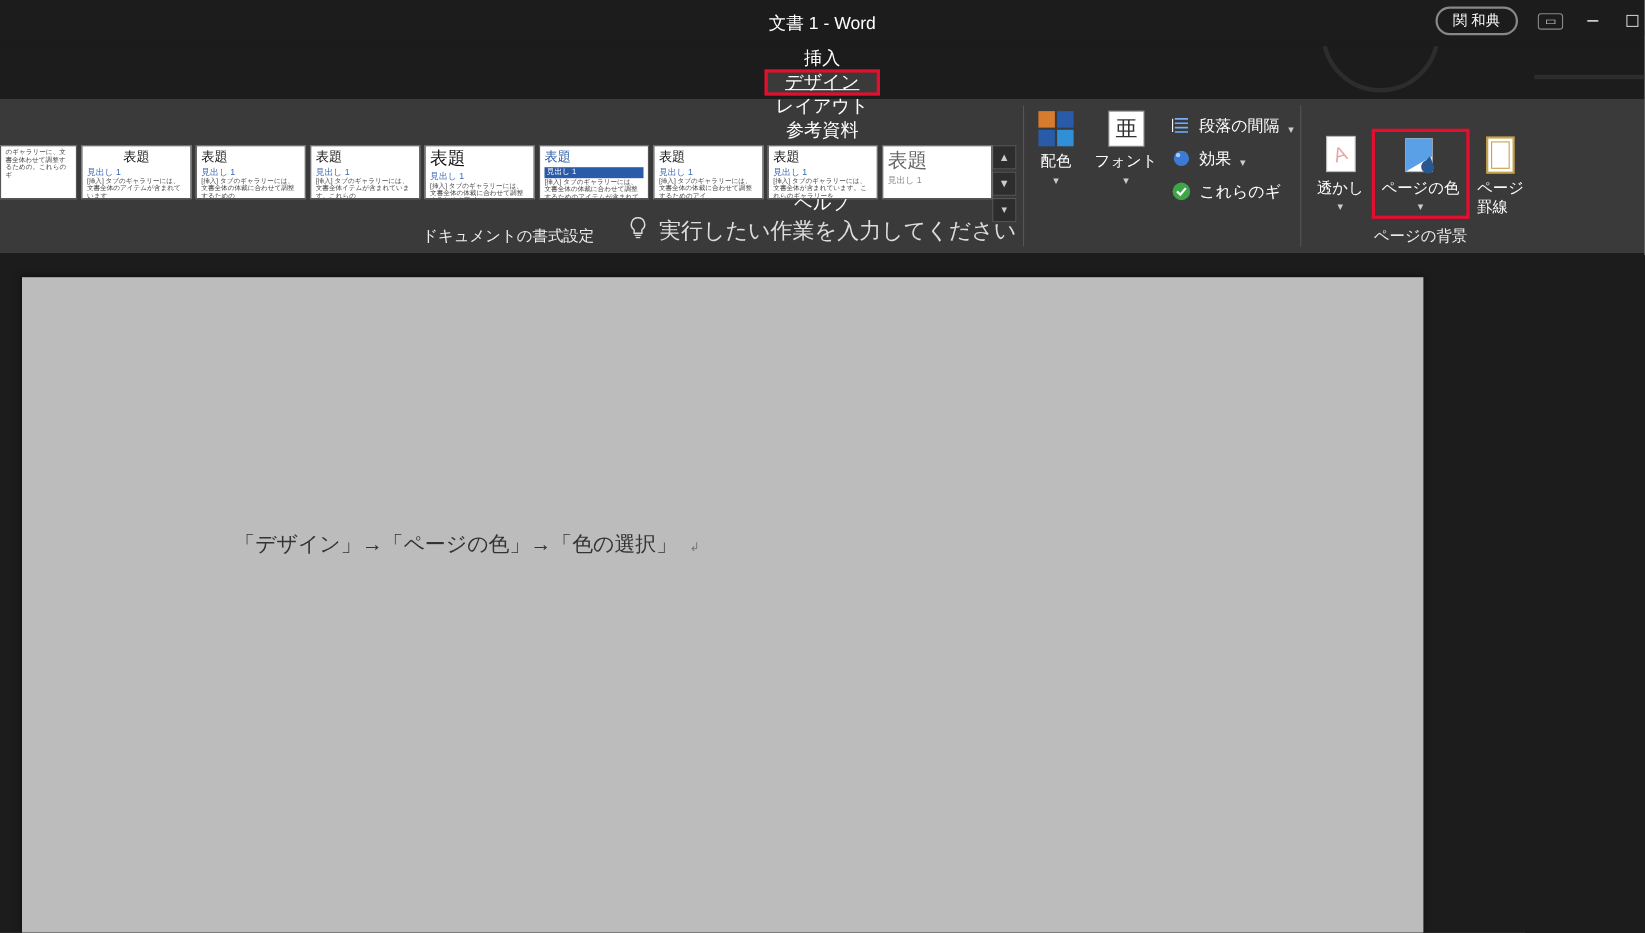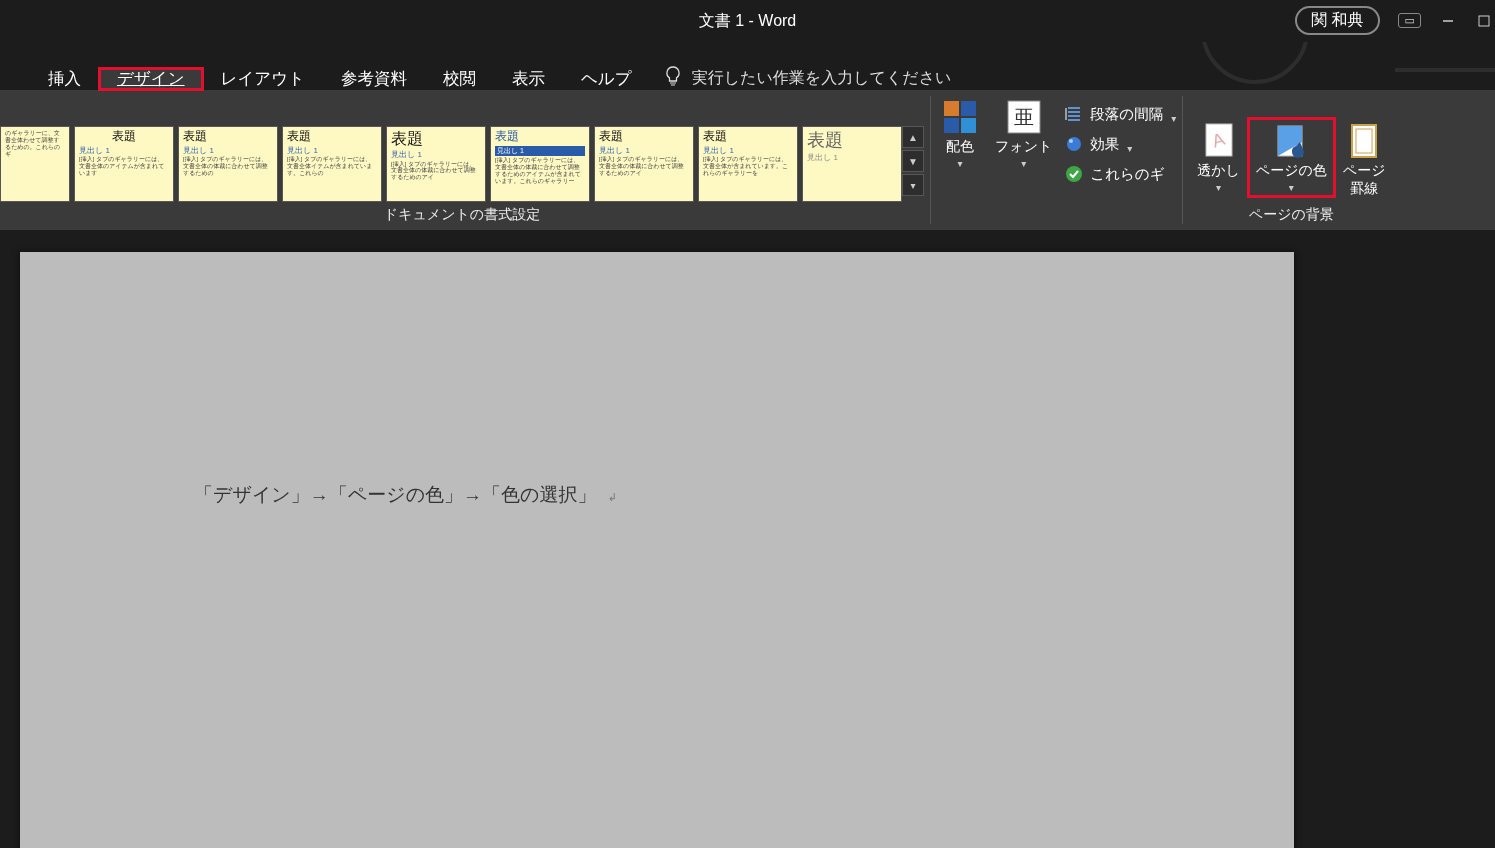--- a/index.html
+++ b/index.html
@@ -13,56 +13,56 @@
     --highlight:#e20f2f;
     --accent:#1f6fd1;
   }
   *{box-sizing:border-box;font-family:"Yu Gothic UI","Segoe UI",sans-serif;}
   body{margin:0;width:1495px;height:848px;background:var(--bg);color:var(--text);overflow:hidden;position:relative;}
   svg.deco{position:absolute;top:-60px;right:-40px;pointer-events:none;opacity:.5}
   
   .titlebar{height:42px;display:flex;align-items:center;justify-content:center;position:relative;background:var(--bg);}
   .titlebar .title{font-size:16px;}
   .titlebar .right{position:absolute;right:2px;top:6px;display:flex;align-items:center;gap:18px;}
-  .userpill{border:2px solid #888;border-radius:18px;padding:2px 14px;font-size:16px;display:flex;align-items:center;gap:6px;}
+  .userpill{border:2px solid #888;border-radius:18px;padding:2px 14px;font-size:13px;display:flex;align-items:center;gap:6px;}
   .winbtn{width:18px;height:18px;display:flex;align-items:center;justify-content:center;font-size:14px;color:#ccc;}
   .ribbonopts{border:1px solid #888;border-radius:3px;padding:0 6px;font-size:11px;color:#ccc;letter-spacing:-1px}
   
-  .tabs{height:48px;display:flex;align-items:flex-end;background:var(--bg);}
+  .tabs{height:48px;display:flex;align-items:center;background:var(--bg);flex-direction:column;}
   .tab{padding:0 18px;display:flex;align-items:center;font-size:16.5px;color:var(--text);cursor:pointer;}
   .tab.active{background:var(--ribbon-bg);text-decoration:underline;}
-  .searchzone{display:flex;align-items:center;gap:10px;padding:0 14px;font-size:16px;color:#ddd;}
+  .searchzone{display:flex;align-items:center;gap:10px;padding:0 14px;font-size:20px;color:#ddd;}
   .searchzone .bulb{display:inline-block;}
   .hl{outline:3px solid var(--highlight);outline-offset:-2px}
   
   .ribbon{background:var(--ribbon-bg);height:140px;display:flex;}
   .group{display:flex;flex-direction:column;align-items:center;justify-content:flex-end;padding:4px 4px 6px 4px;}
   .group-label{font-size:14px;color:#eee;padding-top:4px;}
   .thumbs{display:flex;gap:4px;align-items:flex-start;padding-top:2px;}
-  .thumb{width:100px;height:76px;background:#fef9c3;color:#222;font-size:8px;padding:3px 4px;overflow:hidden;line-height:1.15;position:relative;border:1px solid #565656;}
+  .thumb{width:100px;height:49px;background:#ffffff;color:#222;font-size:8px;padding:3px 4px;overflow:hidden;line-height:1.15;position:relative;border:1px solid #565656;}
   .thumb .t-title{font-size:12px;font-weight:400;color:#111}
   .thumb .t-h1{font-size:8px;color:#3467b3;margin-top:2px}
   .thumb .t-body{font-size:6px;color:#444;margin-top:1px}
   .thumb.centered .t-title{text-align:center}
   .thumb.band .band-strip{background:#2a5ba8;color:#fff;font-size:7px;padding:1px 2px;margin-top:2px}
   .thumb.grey .t-title{color:#666}
   .thumb.grey .t-h1{color:#888}
   .gallery-arrows{width:22px;display:flex;flex-direction:column;gap:2px;padding-top:2px;}
   .arrowbtn{height:22px;background:#2d2d2d;border:1px solid #565656;display:flex;align-items:center;justify-content:center;color:#ccc;font-size:10px;cursor:pointer}
   .vsep{width:1px;background:#555;margin:6px 2px;}
   .bigbtn{display:flex;flex-direction:column;align-items:center;justify-content:flex-start;padding:4px 8px;gap:2px;cursor:pointer;color:#fff;font-size:14px;}
   .bigbtn .ico{width:38px;height:38px;display:flex;align-items:center;justify-content:center}
   .bigbtn .caret{font-size:10px;color:#ccc}
   .smallrow{display:flex;align-items:flex-end;gap:6px;padding:2px 4px;font-size:14.5px;color:#fff;cursor:pointer;height:30px}
   .smallrow .ic{width:20px;height:20px;display:flex;align-items:center;justify-content:center}
   .smallrow .car{font-size:10px;color:#ccc;margin-left:2px}
   
   .workspace{position:absolute;top:230px;left:0;right:0;bottom:0;background:var(--bg);overflow:hidden;display:flex;justify-content:center;}
   .page{position:absolute;top:22px;left:20px;width:1274px;height:600px;background:var(--page);box-shadow:0 0 6px rgba(0,0,0,.6);}
-  .page .content{position:absolute;top:230px;left:174px;font-size:19px;color:#333}
+  .page .content{position:absolute;top:230px;left:193px;font-size:19px;color:#333}
   .page .para{font-family:"Yu Mincho",serif}
   .page .pm{font-size:11px;color:#7a7a7a;margin-left:6px;}
 </style>
 </head>
 <body>
 
 <svg class="deco" width="700" height="160" viewBox="0 0 700 160">
   <g stroke="#3e3e3e" stroke-width="4" fill="none">
     <circle cx="420" cy="90" r="52"></circle>
     <path d="M420 38 L420 10 M472 90 L700 90 M368 90 L300 90"></path>
@@ -262,21 +262,21 @@
         <span>ページの色</span>
         <span class="caret">▾</span>
       </div>
       <div class="bigbtn">
         <div class="ico">
           <svg width="30" height="38">
               <rect x="3" y="3" width="24" height="32" fill="#fff" stroke="#c9a24a" stroke-width="2"></rect>
               <rect x="7" y="7" width="16" height="24" fill="none" stroke="#c9a24a"></rect>
             </svg>
         </div>
-        <span style="white-space:pre-line;text-align:center">ページ<br>罫線</span>
+        <span style="white-space:pre-line;">ページ<br>罫線</span>
       </div>
     </div>
     <div class="group-label">ページの背景</div>
   </div>
 </div>
 
 <div class="workspace">
   <div class="page">
     <div class="content">
       <span class="para">「デザイン」→「ページの色」→「色の選択」</span>

